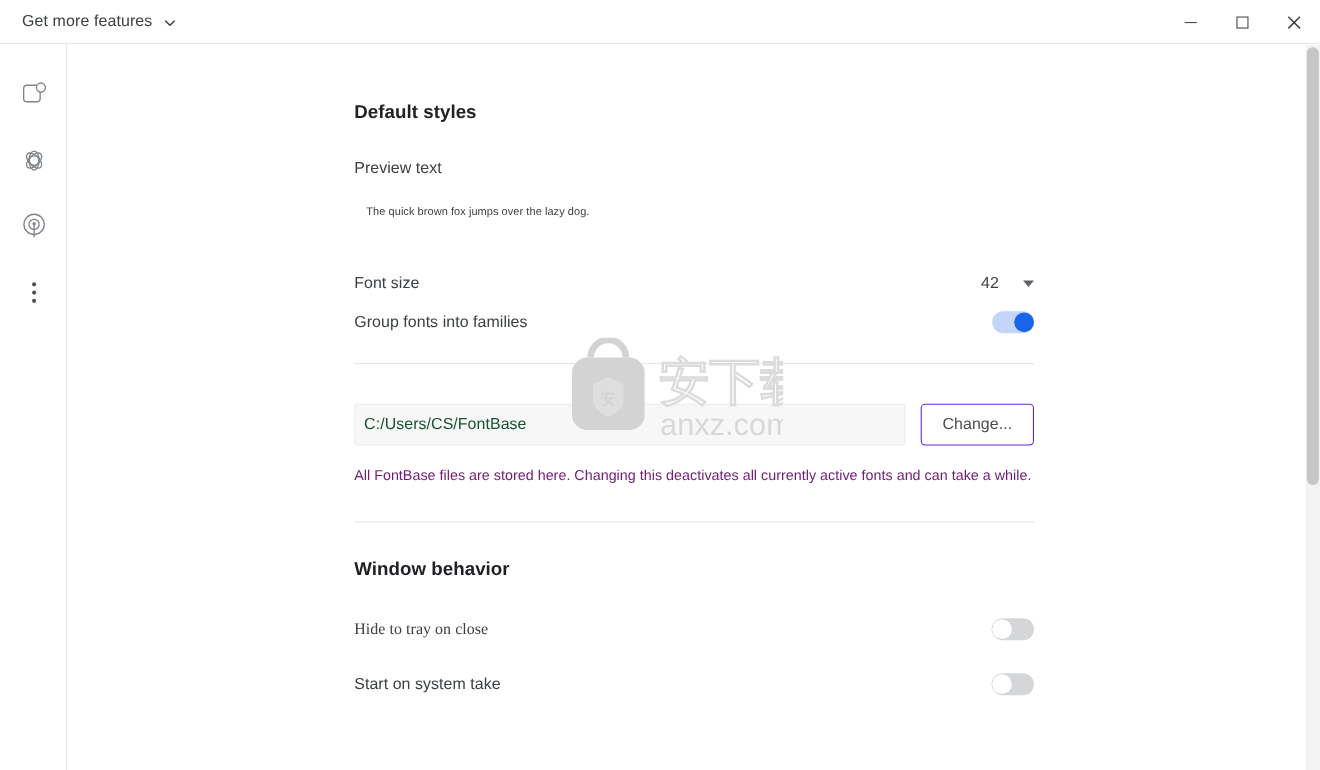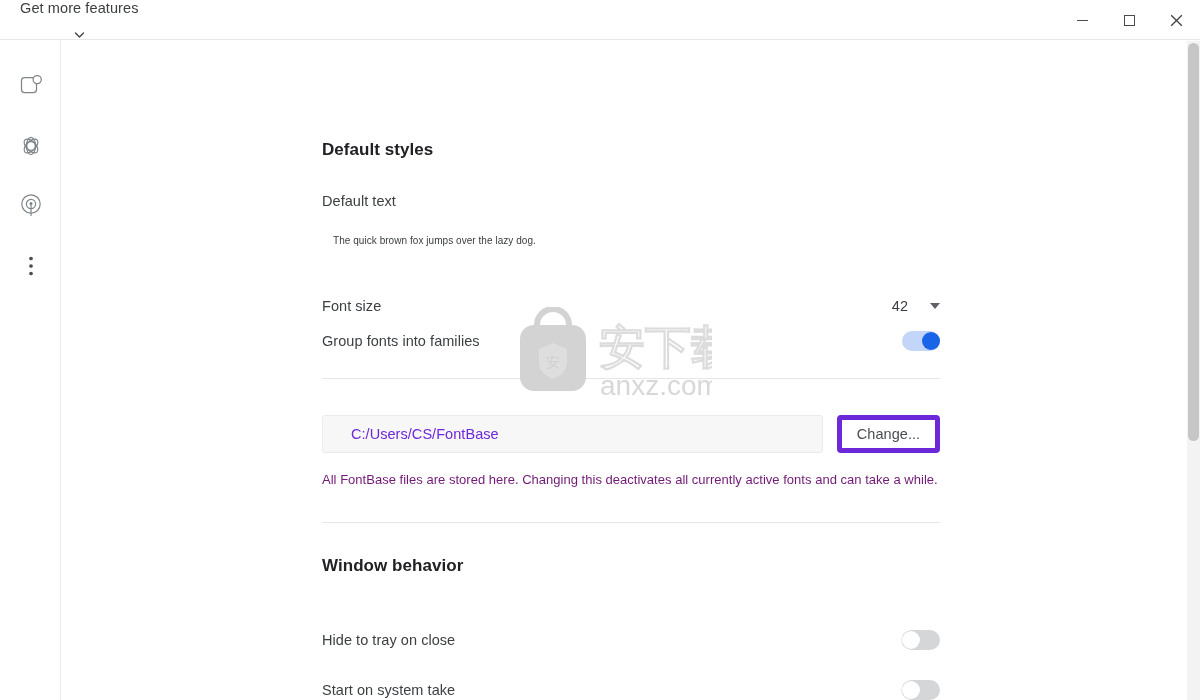--- a/index.html
+++ b/index.html
@@ -30,21 +30,20 @@
     align-items: center;
     justify-content: space-between;
   }
   .titlebar-left {
     display: flex;
     align-items: center;
     gap: 9px;
     padding-left: 20px;
     height: 100%;
     cursor: default;
-    flex-direction: column;
   }
   .titlebar-title {
     font-size: 14.5px;
     color: #3c4043;
     letter-spacing: 0.1px;
     white-space: nowrap;
   }
   .chev {
     display: block;
     width: 13px; height: 13px;
@@ -195,33 +194,33 @@
     width: 618px;
   }
   .path-input {
     flex: 1 1 auto;
     height: 38px;
     background: #f7f7f7;
     border: 1px solid #ebebeb;
     border-radius: 3px;
     display: flex;
     align-items: center;
-    padding-left: 28px;
+    padding-left: 8px;
     font-size: 14.5px;
-    color: #6d28d9;
+    color: #14532d;
     letter-spacing: 0.05px;
     cursor: default;
     overflow: hidden;
     white-space: nowrap;
   }
   .change-btn {
     width: 103px;
     height: 38px;
     background: #ffffff;
-    border: 5px solid #6d28d9;
+    border: 1px solid #6d28d9;
     border-radius: 4px;
     display: flex;
     align-items: center;
     justify-content: center;
     font-size: 14.5px;
     color: #4a4d50;
     cursor: default;
     letter-spacing: 0.05px;
   }
 
@@ -329,23 +328,23 @@
         <circle cx="12" cy="6.5" r="1.85" fill="#4a4d50"></circle>
         <circle cx="12" cy="14" r="1.85" fill="#4a4d50"></circle>
         <circle cx="12" cy="21.5" r="1.85" fill="#4a4d50"></circle>
       </svg>
     </div>
   </div>
 
   <div class="content">
     <div class="inner">
 
-      <h2 class="section-title" style="margin-top:100px;">Default styles</h2>
-
-      <div class="label" style="margin-top:33px;">Default text</div>
+      <h2 class="section-title" style="margin-top:52px;">Default styles</h2>
+
+      <div class="label" style="margin-top:33px;">Preview text</div>
 
       <div class="preview-sample" style="margin-top:26px;">The quick brown fox jumps over the lazy dog.</div>
 
       <div class="row" style="margin-top:52px;">
         <span class="label">Font size</span>
         <span class="value-group">
           <span class="value-num">42</span>
           <span class="caret"></span>
         </span>
       </div>
@@ -364,21 +363,21 @@
         <div class="path-input">C:/Users/CS/FontBase</div>
         <div class="change-btn">Change...</div>
       </div>
 
       <div class="helper" style="margin-top:17px;">All FontBase files are stored here. Changing this deactivates all currently active fonts and can take a while.</div>
 
       <div class="divider" style="margin-top:33px;"></div>
 
       <h2 class="section-title" style="margin-top:33px;">Window behavior</h2>
 
-      <div class="row" style="margin-top:54px;">
+      <div class="row" style="margin-top:34px;font-family:Liberation Serif, serif;">
         <span class="label">Hide to tray on close</span>
         <span class="toggle off">
           <span class="knob"></span>
         </span>
       </div>
 
       <div class="row" style="margin-top:30px;">
         <span class="label">Start on system take</span>
         <span class="toggle off">
           <span class="knob"></span>

